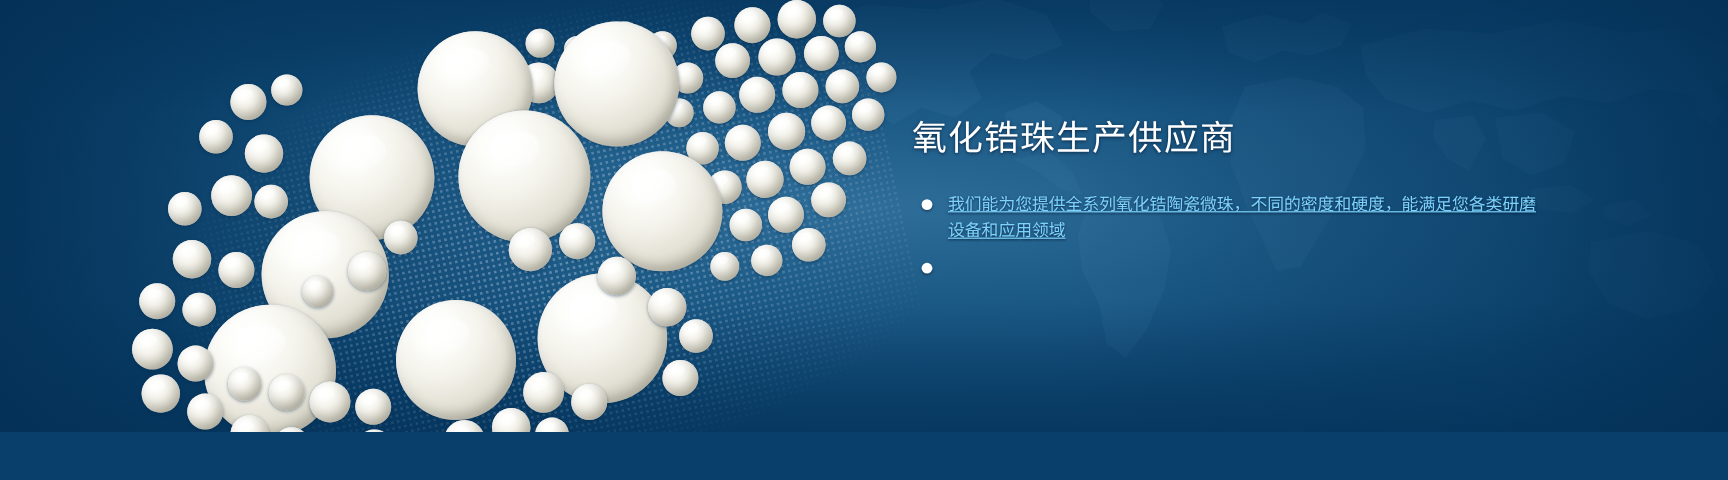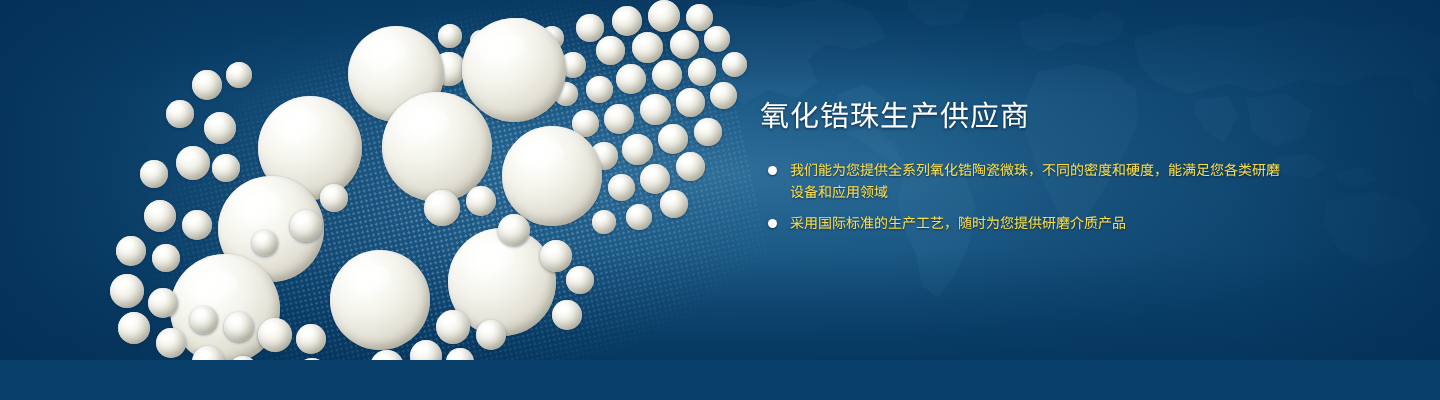--- a/index.html
+++ b/index.html
@@ -99,22 +99,23 @@
   .bullets{
     list-style:none;
     margin:0; padding:0;
   }
   .bullets li{
     position:relative;
     padding-left:30px;
     margin-bottom:9px;
     font-size:14px;
     line-height:22px;
-    color:#fde047;
+    color:#7dd3fc;
     text-shadow:0 1px 2px rgba(0,22,48,.7);
+    text-decoration:underline;
   }
   .bullets li .dot{
     position:absolute;
     left:8px; top:7px;
     width:9px; height:9px;
     border-radius:50%;
     background:#ffffff;
     box-shadow:0 1px 2px rgba(0,20,45,.6);
   }
 </style>
@@ -274,18 +275,17 @@
   <div class="copy">
     <h1 class="headline">氧化锆珠生产供应商</h1>
 
     <ul class="bullets">
       <li>
         <span class="dot"></span>
         <span>我们能为您提供全系列氧化锆陶瓷微珠，不同的密度和硬度，能满足您各类研磨设备和应用领域</span>
       </li>
       <li>
         <span class="dot"></span>
-        <span>采用国际标准的生产工艺，随时为您提供研磨介质产品</span>
       </li>
     </ul>
   </div>
 
 </div>
 
 </body></html>

